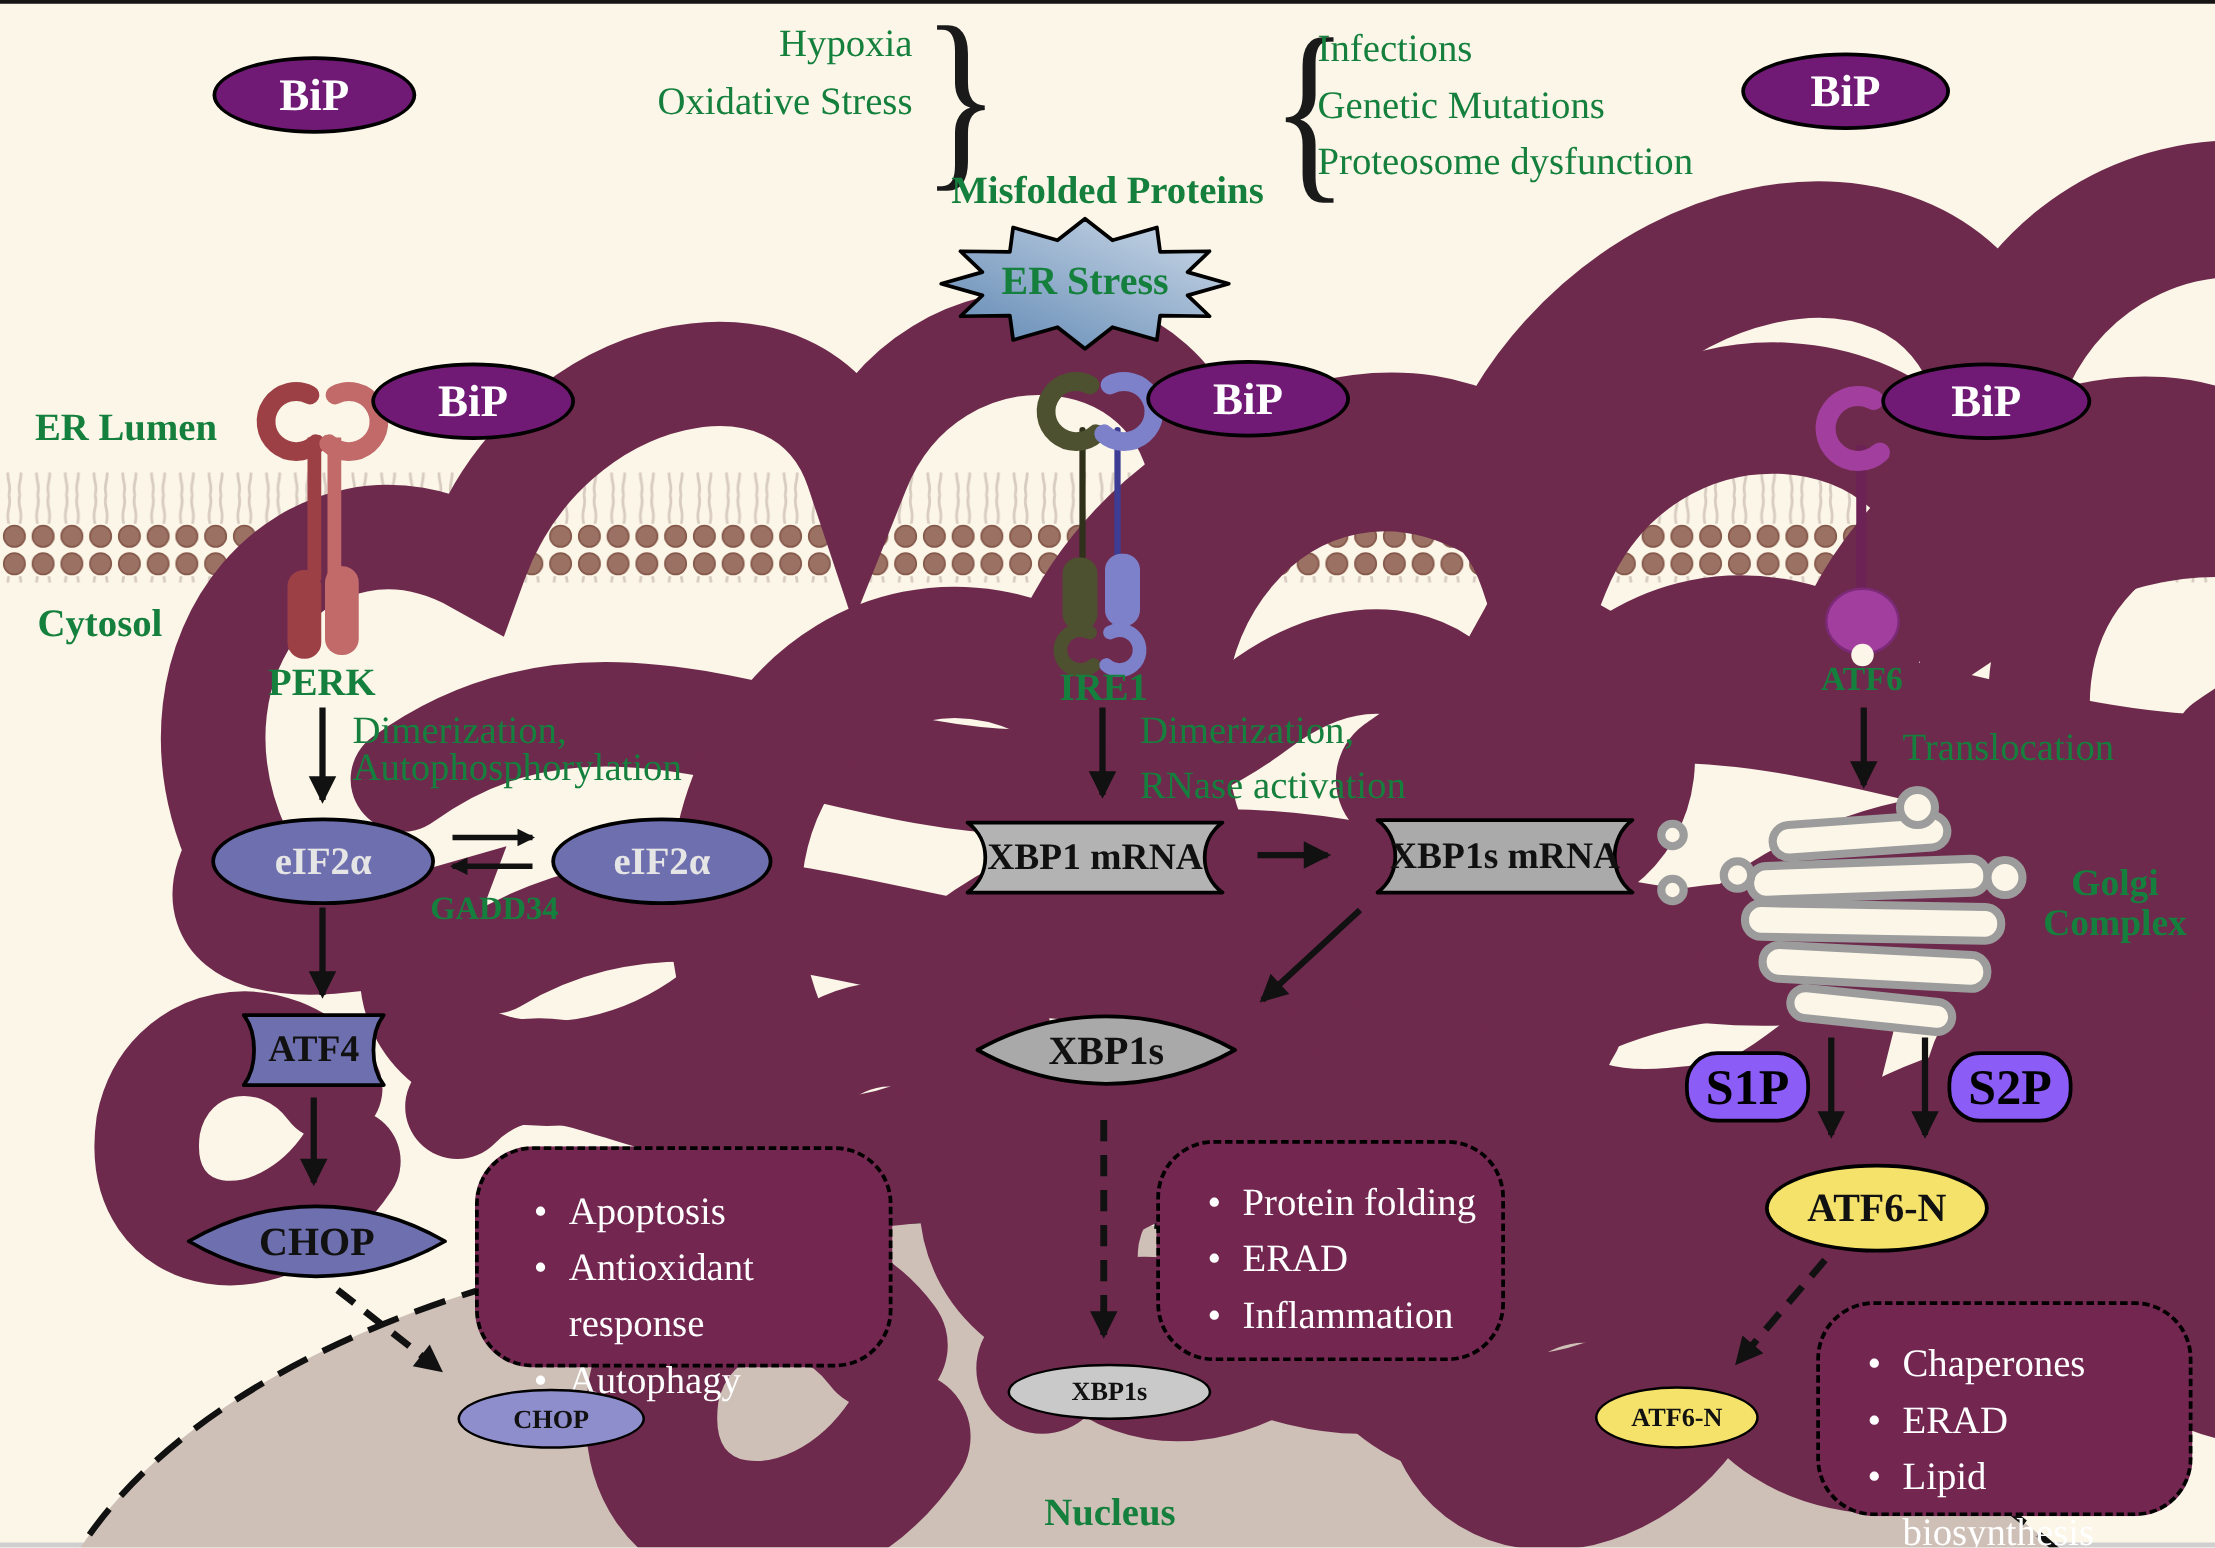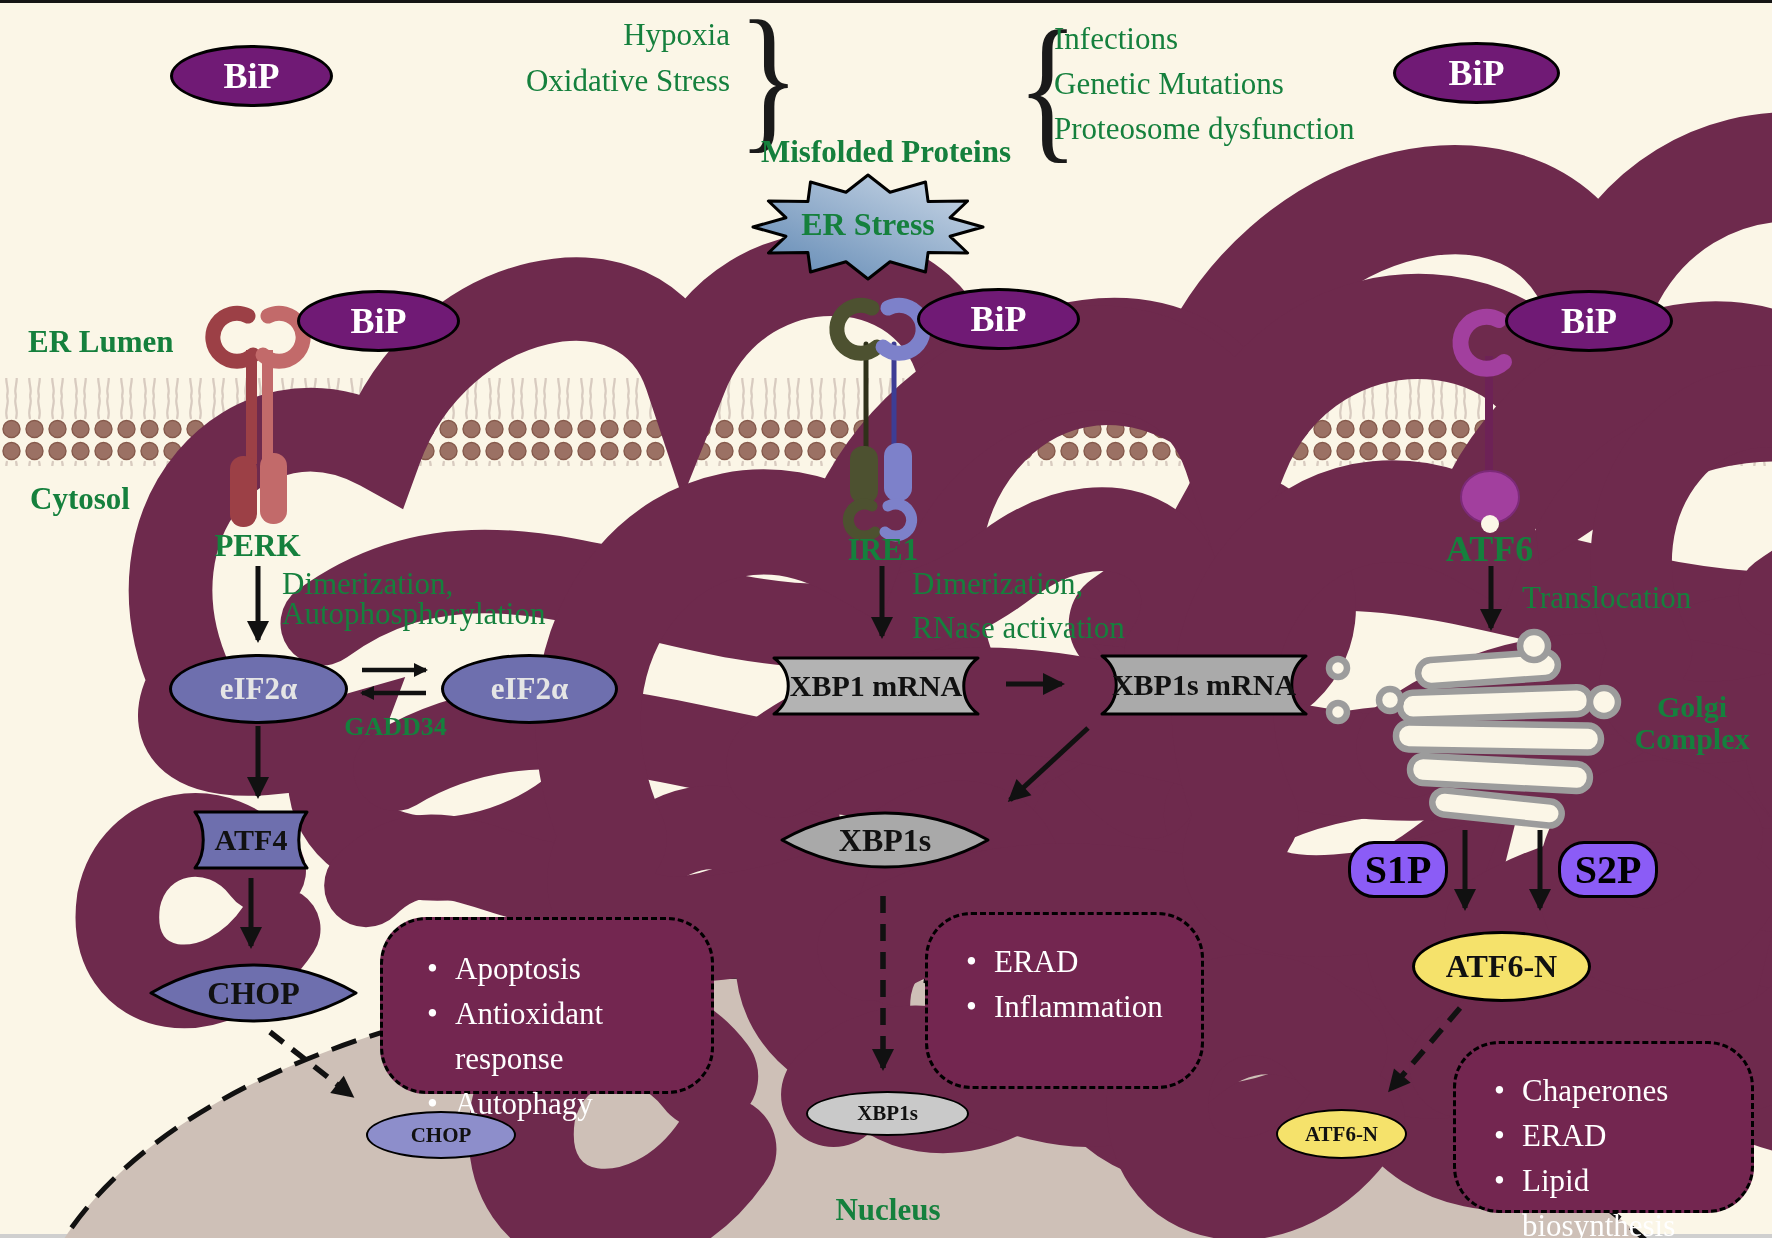--- a/index.html
+++ b/index.html
@@ -192,21 +192,21 @@
   </div>
   <div class="node oval bip" style="left:917px;top:288px;width:163px;height:62px;">
     <span class="node-text">BiP</span>
   </div>
   <div class="node oval bip" style="left:1505px;top:290px;width:168px;height:62px;">
     <span class="node-text">BiP</span>
   </div>
 
   <div class="lbl bold center" style="left:210px;top:528px;width:95px;font-size:31px;">PERK</div>
   <div class="lbl bold center" style="left:838px;top:532px;width:90px;font-size:31px;font-family:Liberation Serif, serif;">IRE1</div>
-  <div class="lbl bold center" style="left:1442px;top:528px;width:95px;font-size:36px;">ATF6</div>
+  <div class="lbl bold center" style="left:1442px;top:528px;width:95px;font-size:27px;">ATF6</div>
 
   <div class="lbl" style="left:282px;top:566px;font-size:31px;">Dimerization,</div>
   <div class="lbl" style="left:282px;top:596px;font-size:31px;">Autophosphorylation</div>
   <div class="lbl" style="left:912px;top:566px;font-size:31px;">Dimerization,</div>
   <div class="lbl" style="left:912px;top:610px;font-size:31px;">RNase activation</div>
   <div class="lbl" style="left:1522px;top:580px;font-size:31px;">Translocation</div>
 
   <div class="node oval slate" style="left:169px;top:654px;width:179px;height:70px;">
     <span class="node-text">eIF2α</span>
   </div>
@@ -263,20 +263,21 @@
 
   <div class="pbox" style="left:380px;top:917px;width:334px;height:177px;padding:26px 10px 0 36px;">
     <ul class="bullets">
       <li><span>Apoptosis</span></li>
       <li><span>Antioxidant response</span></li>
       <li><span>Autophagy</span></li>
     </ul>
   </div>
   <div class="pbox" style="left:925px;top:912px;width:279px;height:177px;padding:24px 8px 0 30px;">
     <ul class="bullets">
+      <li><span>Protein folding</span></li>
       <li><span>ERAD</span></li>
       <li><span>Inflammation</span></li>
     </ul>
   </div>
   <div class="pbox" style="left:1453px;top:1041px;width:301px;height:172px;padding:24px 6px 0 30px;">
     <ul class="bullets">
       <li><span>Chaperones</span></li>
       <li><span>ERAD</span></li>
       <li><span>Lipid biosynthesis</span></li>
     </ul>

